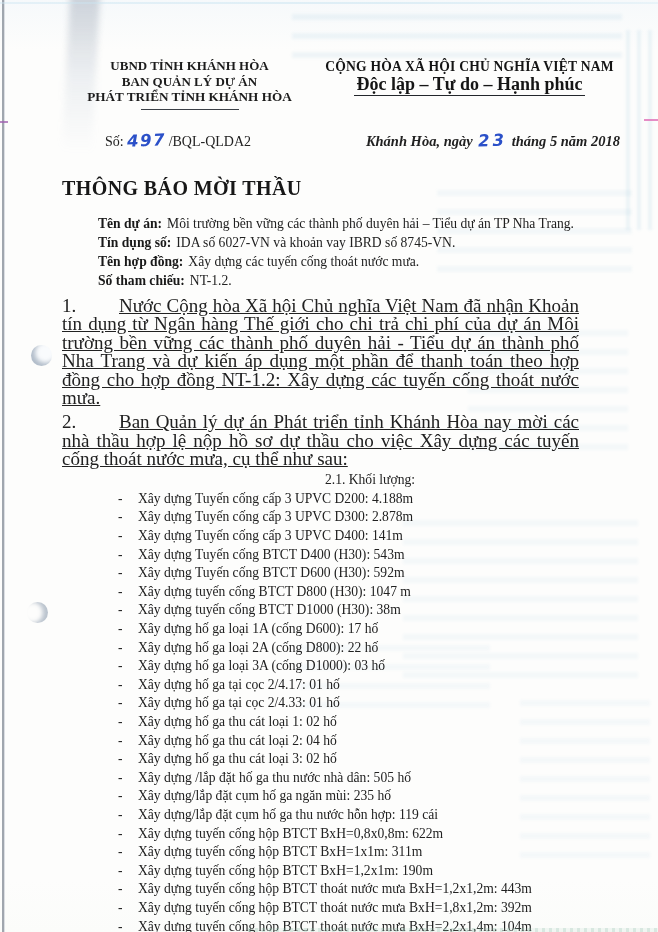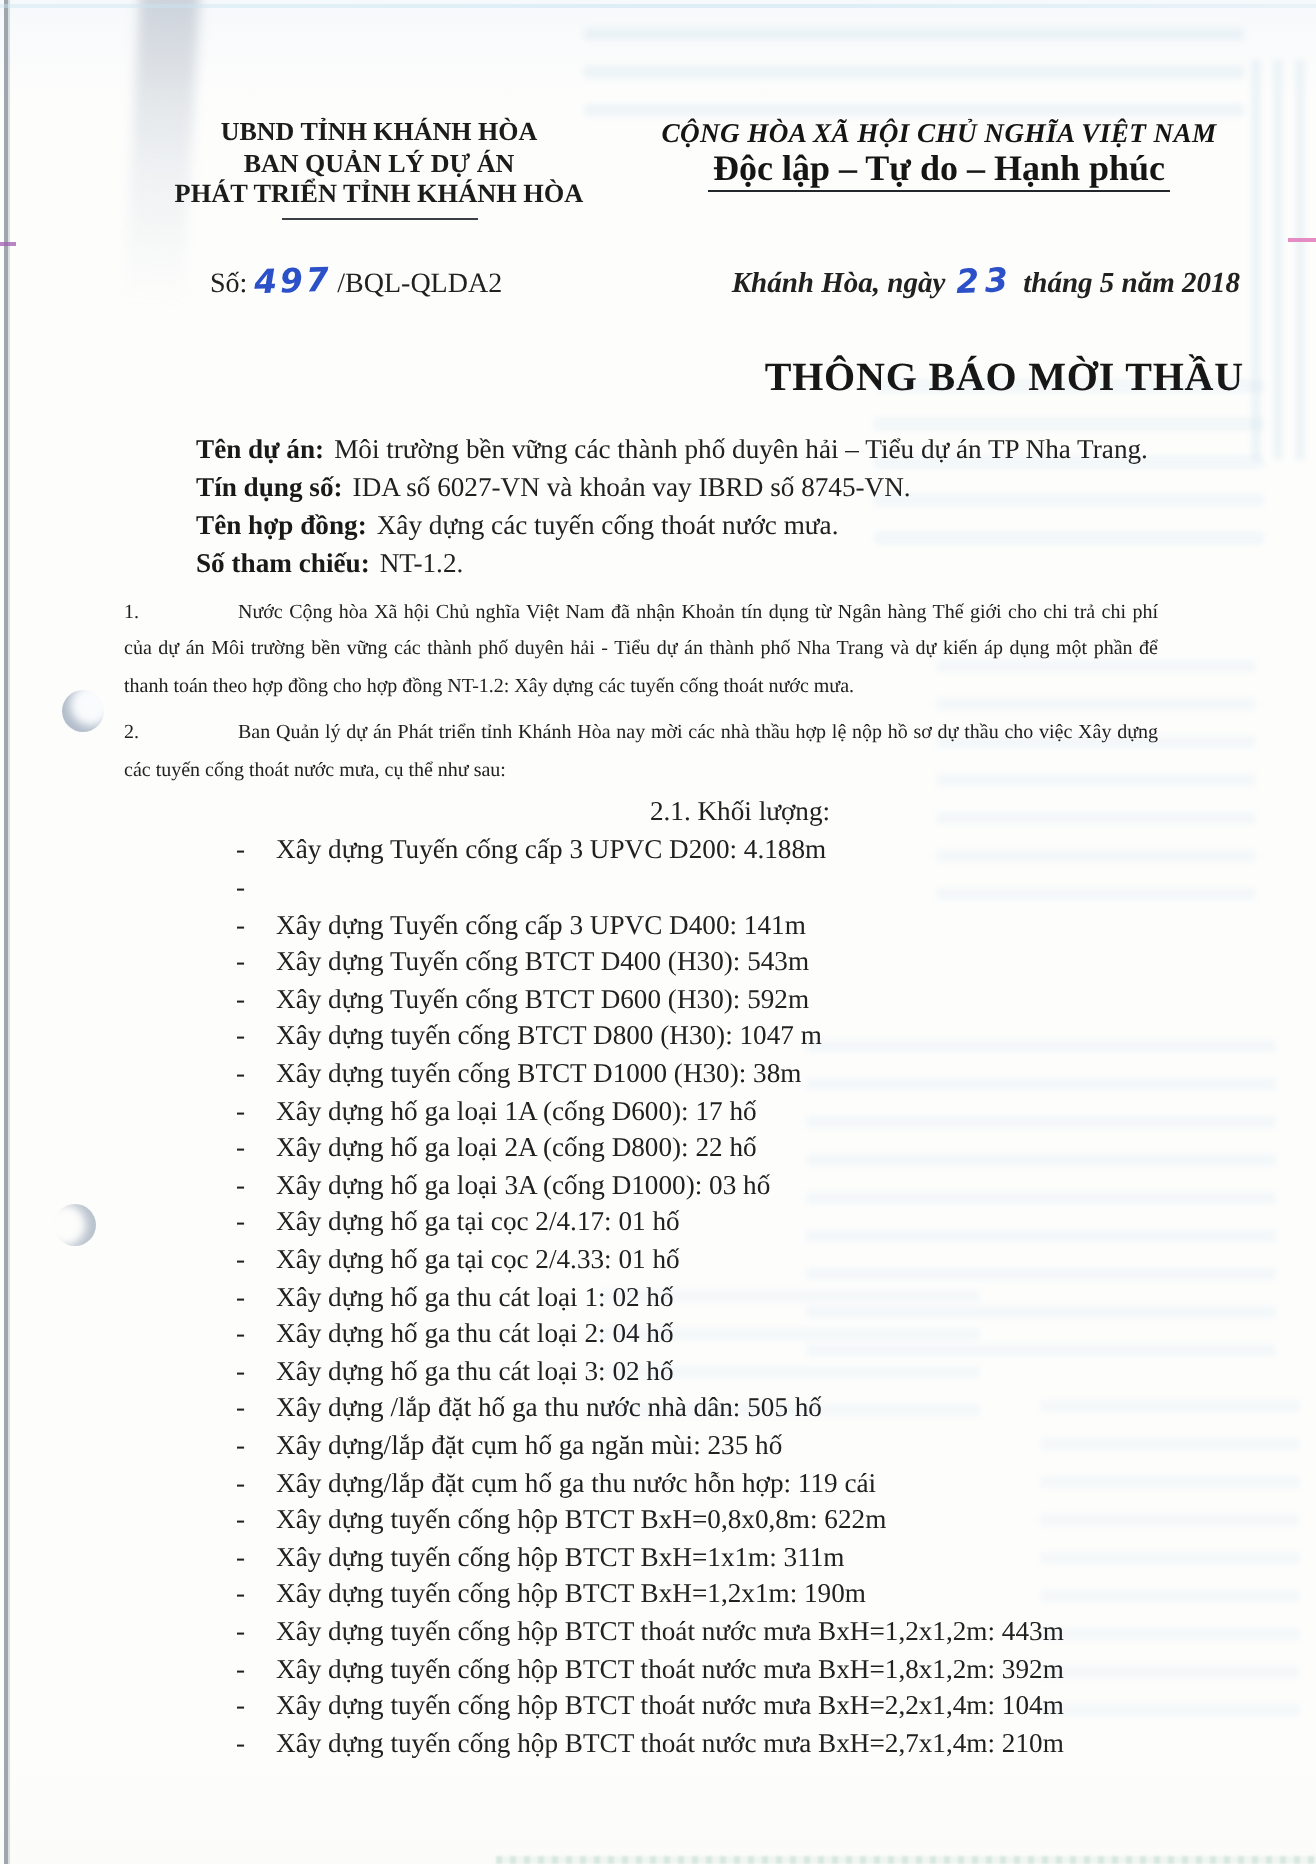--- a/index.html
+++ b/index.html
@@ -31,32 +31,32 @@
   .b7{right:8px;top:700px;width:130px;height:160px;opacity:.12;}
   .bottomline{position:absolute;left:248px;right:0;bottom:0;height:4px;z-index:2;opacity:.55;filter:blur(.4px);
     background:repeating-linear-gradient(90deg,rgba(135,185,165,.55) 0 3px,rgba(170,210,190,.25) 3px 7px);}
   
   .content{position:relative;z-index:1;padding:58px 36px 0 62px;}
   .header{display:flex;}
   .org-block{width:255px;text-align:center;font-weight:bold;font-size:13px;line-height:15.5px;color:#1c1c1c;}
   .org-block .l3{font-size:13.2px;}
   .org-rule{width:98px;height:0;border-top:1.6px solid #3a3f46;margin:4px auto 0;}
   .nat-block{flex:1;text-align:center;font-weight:bold;color:#151515;}
-  .nat-block .l1{font-size:13.6px;line-height:17px;letter-spacing:.2px;font-style:italic;}
+  .nat-block .l1{font-size:13.6px;line-height:17px;letter-spacing:.2px;}
   .motto{display:inline-block;font-size:18px;line-height:18px;border-bottom:1.6px solid #23262b;padding:0 2px 2px;}
   .refrow{display:flex;justify-content:space-between;align-items:baseline;margin-top:21px;}
   .docnum{font-size:14px;margin-left:43px;}
   .dateline{font-size:14.5px;font-style:italic;font-weight:bold;margin-right:2px;}
   .hand{font-family:"DejaVu Sans",sans-serif;font-weight:bold;font-style:italic;font-size:16.5px;
     letter-spacing:1.5px;display:inline-block;transform:rotate(-2deg);margin:0 3px;}
   .hand-day{letter-spacing:3px;margin:0 5px;}
-  .title{margin-top:27px;text-align:right;font-weight:bold;font-size:20px;letter-spacing:.4px;color:#171717;}
+  .title{margin-top:27px;text-align:left;font-weight:bold;font-size:20px;letter-spacing:.4px;color:#171717;}
   .meta{margin-top:14px;font-size:13.6px;line-height:19px;}
   .mrow b{margin-right:5px;color:#191919;margin-left:36px;}
-  .para{margin-top:5px;text-align:justify;width:517px;font-size:10px;line-height:18.6px;}
+  .para{margin-top:5px;text-align:justify;width:517px;font-size:19px;line-height:18.6px;text-decoration:underline;}
   .para:first-of-type{margin-top:7px;}
   .pnum{display:inline-block;width:57px;}
   .subsection{margin:1px 0 1px 56px;font-size:13.6px;line-height:19px;text-align:center;}
   .items{margin-top:1px;}
   .item{display:flex;margin-left:56px;font-size:13.6px;line-height:18.6px;}
   .dash{width:20px;flex:none;}
 </style>
 </head>
 <body>
 
@@ -115,20 +115,21 @@
 
     <div class="subsection">2.1. Khối lượng:</div>
 
     <div class="items" id="items">
         <div class="item">
           <span class="dash">-</span>
           <span>Xây dựng Tuyến cống cấp 3 UPVC D200: 4.188m</span>
         </div>
         <div class="item">
           <span class="dash">-</span>
+          <span>Xây dựng Tuyến cống cấp 3 UPVC D300: 2.878m</span>
         </div>
         <div class="item">
           <span class="dash">-</span>
           <span>Xây dựng Tuyến cống cấp 3 UPVC D400: 141m</span>
         </div>
         <div class="item">
           <span class="dash">-</span>
           <span>Xây dựng Tuyến cống BTCT D400 (H30): 543m</span>
         </div>
         <div class="item">

